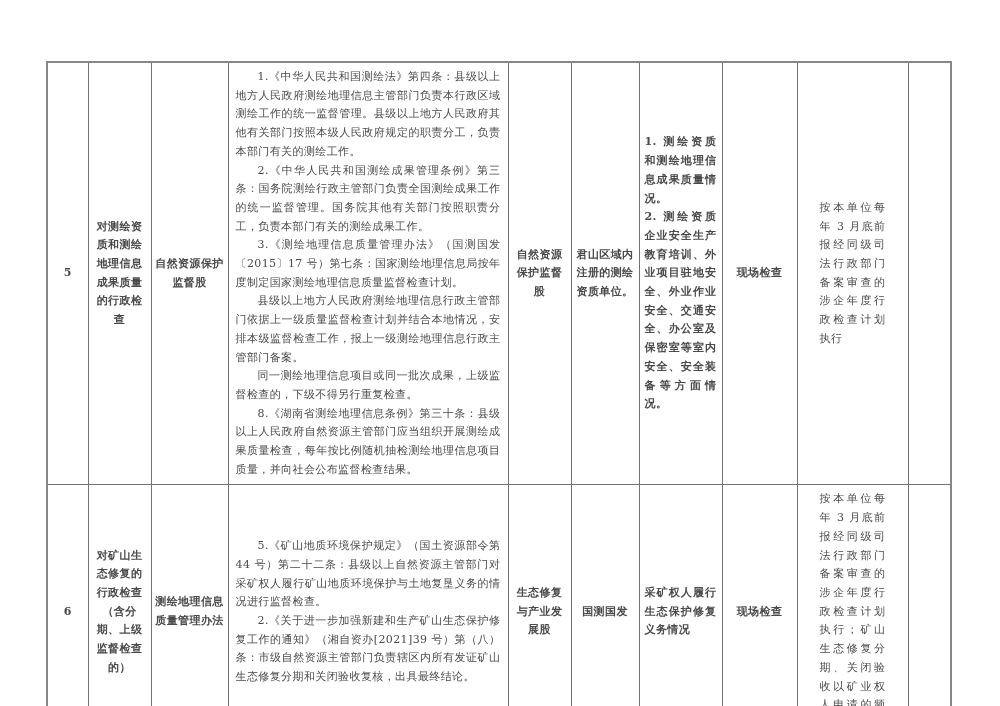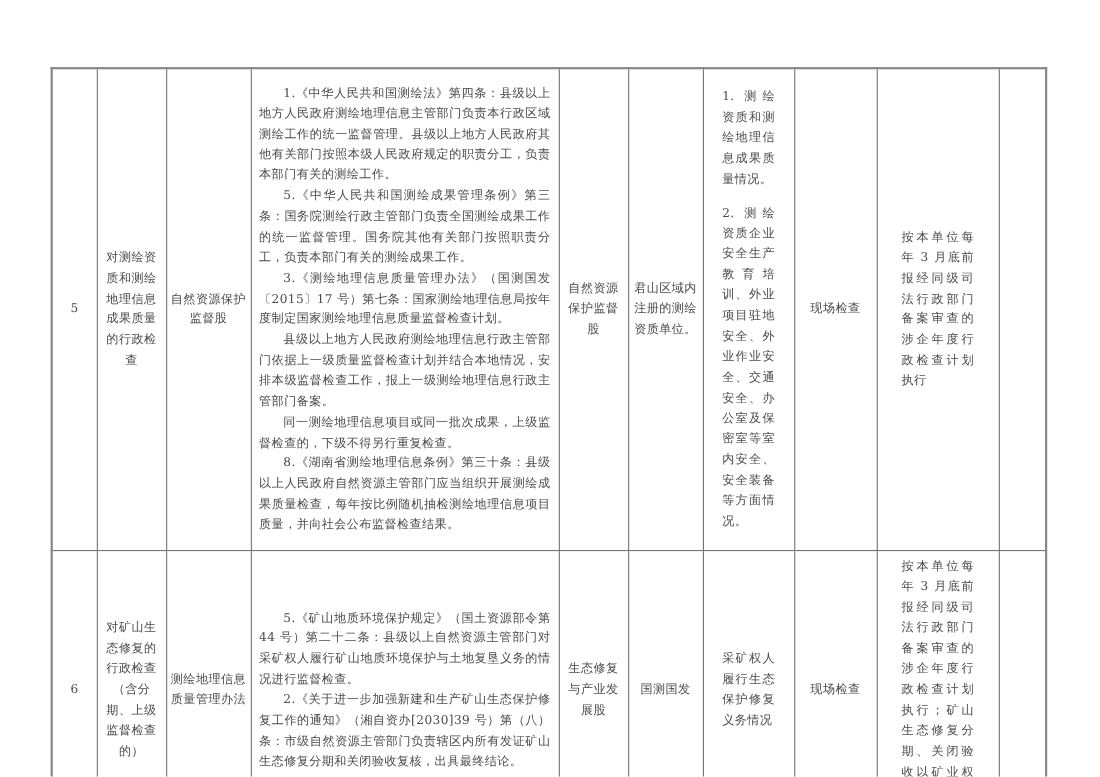--- a/index.html
+++ b/index.html
@@ -28,25 +28,25 @@
     border: 1px solid #737373;
     vertical-align: middle;
     font-size: 11px;
     line-height: 18.7px;
     letter-spacing: 0.4px;
     padding: 4px 6px;
     overflow: hidden;
   }
   tr.row-5 { height: 413px; }
   tr.row-6 { height: 163px; }
-  td.center-cell { text-align: center; padding: 4px 3px; }
+  td.center-cell { text-align: center; padding: 4px 3px; font-weight: bold; }
   td.legal-cell { text-align: justify; padding: 5px 7px; }
   td.legal-cell p { margin: 0; text-indent: 2em; text-align: justify; }
   td.content-cell { text-align: justify; padding: 4px 5px; }
-  td.content-cell p { margin: 12px; text-align: justify; }
+  td.content-cell p { margin: 0; text-align: justify; font-weight: bold; }
   td.freq-cell { text-align: justify; padding: 5px 22px; }
   td.empty-cell { padding: 0; }
 </style>
 </head>
 <body>
 
 <table class="sheet">
   <colgroup>
     <col style="width:41px">
     <col style="width:63px">
@@ -66,21 +66,21 @@
       <span>5</span>
     </td>
     <td class="center-cell">
       <span>对测绘资质和测绘地理信息成果质量的行政检查</span>
     </td>
     <td class="center-cell">
       <span>自然资源保护监督股</span>
     </td>
     <td class="legal-cell">
       <p>1.《中华人民共和国测绘法》第四条：县级以上地方人民政府测绘地理信息主管部门负责本行政区域测绘工作的统一监督管理。县级以上地方人民政府其他有关部门按照本级人民政府规定的职责分工，负责本部门有关的测绘工作。</p>
-      <p>5.《中华人民共和国测绘成果管理条例》第三条：国务院测绘行政主管部门负责全国测绘成果工作的统一监督管理。国务院其他有关部门按照职责分工，负责本部门有关的测绘成果工作。</p>
+      <p>2.《中华人民共和国测绘成果管理条例》第三条：国务院测绘行政主管部门负责全国测绘成果工作的统一监督管理。国务院其他有关部门按照职责分工，负责本部门有关的测绘成果工作。</p>
       <p>3.《测绘地理信息质量管理办法》（国测国发〔2015〕17 号）第七条：国家测绘地理信息局按年度制定国家测绘地理信息质量监督检查计划。</p>
       <p>县级以上地方人民政府测绘地理信息行政主管部门依据上一级质量监督检查计划并结合本地情况，安排本级监督检查工作，报上一级测绘地理信息行政主管部门备案。</p>
       <p>同一测绘地理信息项目或同一批次成果，上级监督检查的，下级不得另行重复检查。</p>
       <p>8.《湖南省测绘地理信息条例》第三十条：县级以上人民政府自然资源主管部门应当组织开展测绘成果质量检查，每年按比例随机抽检测绘地理信息项目质量，并向社会公布监督检查结果。</p>
     </td>
     <td class="center-cell">
       <span>自然资源保护监督股</span>
     </td>
     <td class="center-cell">
       <span>君山区域内注册的测绘资质单位。</span>
@@ -103,21 +103,21 @@
       <span>6</span>
     </td>
     <td class="center-cell">
       <span>对矿山生态修复的行政检查（含分期、上级监督检查的）</span>
     </td>
     <td class="center-cell">
       <span>测绘地理信息质量管理办法</span>
     </td>
     <td class="legal-cell">
       <p>5.《矿山地质环境保护规定》（国土资源部令第 44 号）第二十二条：县级以上自然资源主管部门对采矿权人履行矿山地质环境保护与土地复垦义务的情况进行监督检查。</p>
-      <p>2.《关于进一步加强新建和生产矿山生态保护修复工作的通知》（湘自资办[2030]39 号）第（八）条：市级自然资源主管部门负责辖区内所有发证矿山生态修复分期和关闭验收复核，出具最终结论。</p>
+      <p>2.《关于进一步加强新建和生产矿山生态保护修复工作的通知》（湘自资办[2021]39 号）第（八）条：市级自然资源主管部门负责辖区内所有发证矿山生态修复分期和关闭验收复核，出具最终结论。</p>
     </td>
     <td class="center-cell">
       <span>生态修复与产业发展股</span>
     </td>
     <td class="center-cell">
       <span>国测国发</span>
     </td>
     <td class="content-cell">
       <p>采矿权人履行生态保护修复义务情况</p>
     </td>

